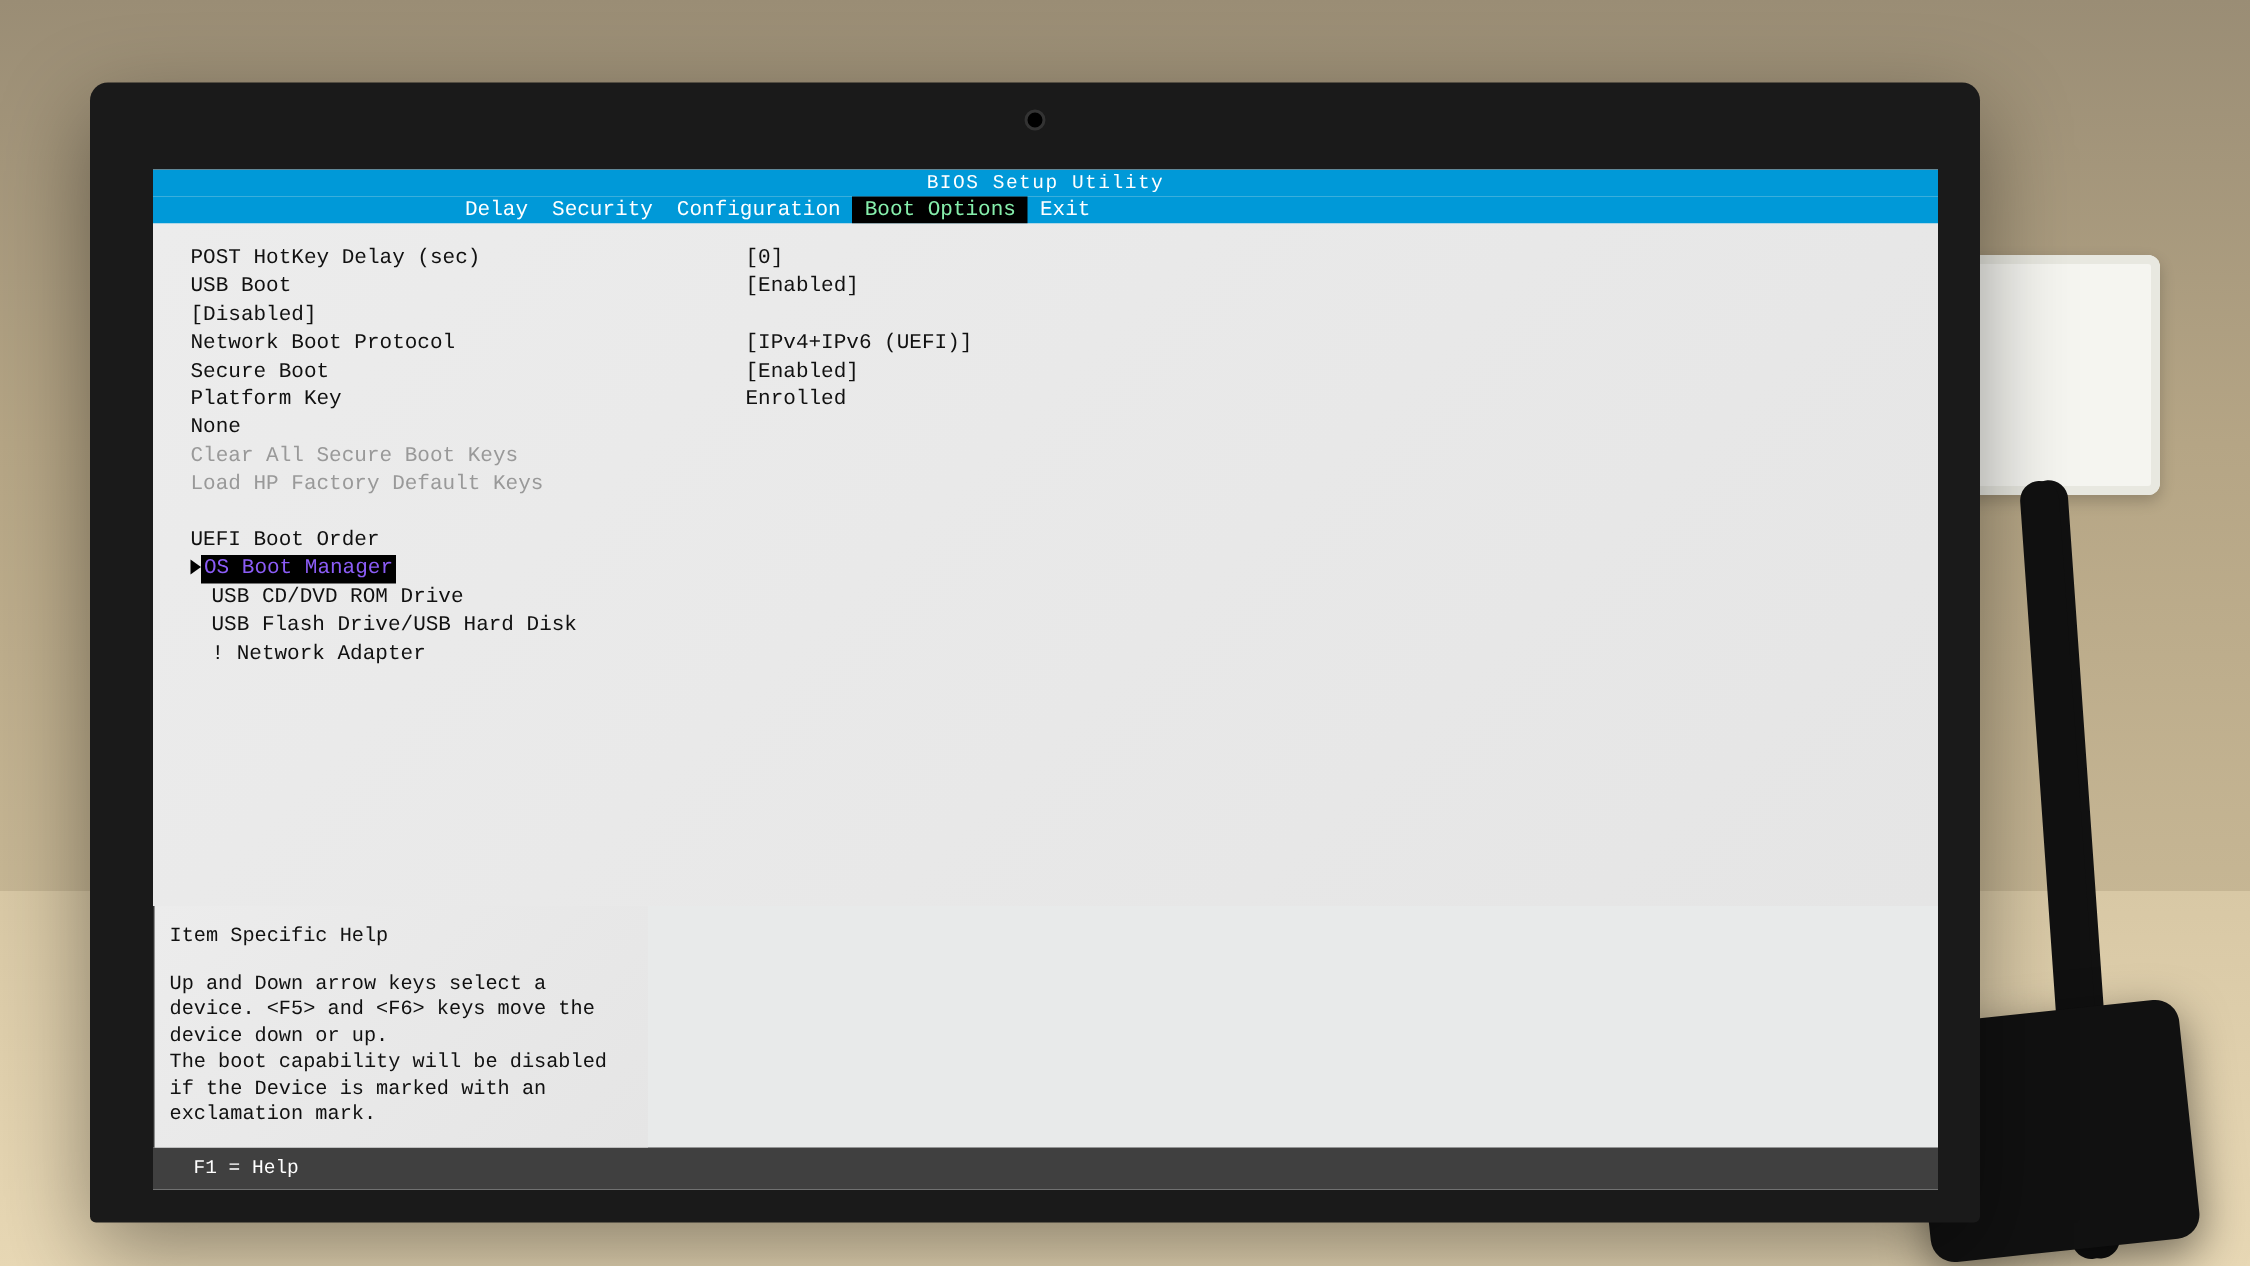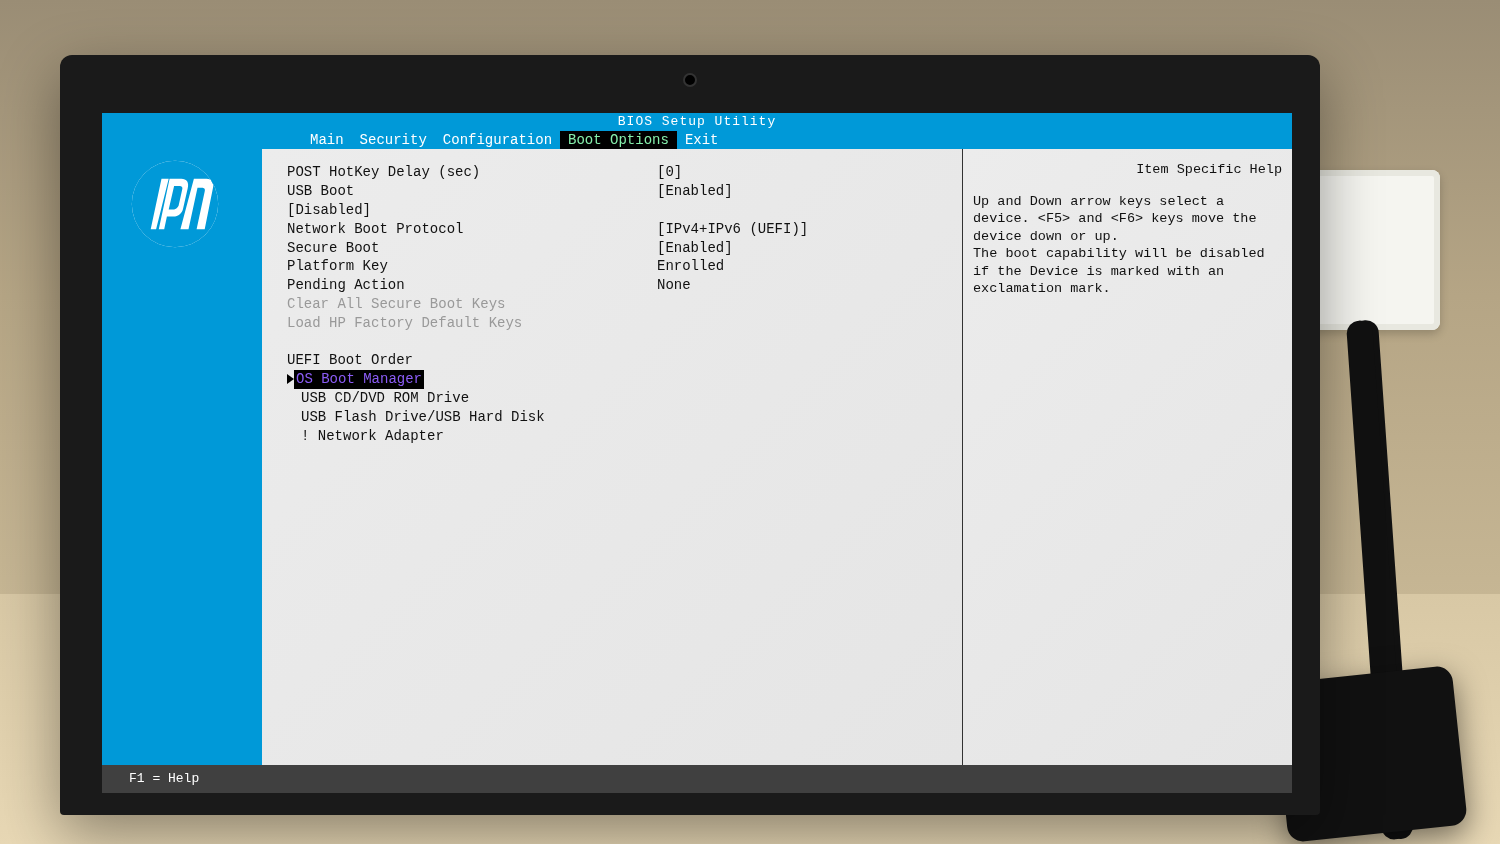--- a/index.html
+++ b/index.html
@@ -81,20 +81,21 @@
   }
   
   .bios-tab.active {
     background: #000;
     color: #86efac;
   }
   
   .bios-body {
     display: flex;
     height: calc(100% - 36px - 28px);
+    flex-direction: column;
   }
   
   .sidebar {
     width: 160px;
     background: #0099d8;
     position: relative;
   }
   
   .hp-logo {
     position: absolute;
@@ -161,21 +162,21 @@
     width: 330px;
     background: linear-gradient(135deg, #ececec 0%, #e5e5e5 100%);
     border-left: 1px solid #333;
     padding: 12px 10px;
     font-size: 13.5px;
     color: #111;
     line-height: 1.3;
   }
   
   .help-title {
-    text-align: right;
+    text-align: left;
     margin-bottom: 14px;
   }
   
   .footer {
     height: 28px;
     background: #404040;
     color: #fff;
     font-size: 13px;
     line-height: 28px;
     padding-left: 27px;
@@ -229,21 +230,21 @@
   <div class="laptop-frame">
     <div class="webcam"></div>
 
     <div class="screen">
 
       <div class="bios-header">
         <span>BIOS Setup Utility</span>
       </div>
 
       <div class="bios-tabs">
-        <div class="bios-tab">Main</div>
+        <div class="bios-tab">Delay</div>
         <div class="bios-tab">Security</div>
         <div class="bios-tab">Configuration</div>
         <div class="bios-tab active">Boot Options</div>
         <div class="bios-tab">Exit</div>
       </div>
 
       <div class="bios-body">
 
         <div class="sidebar">
           <svg class="hp-logo" viewBox="0 0 100 100">
@@ -272,21 +273,20 @@
           </div>
           <div class="settings-row">
             <span class="setting-label">Secure Boot</span>
             <span class="setting-value">[Enabled]</span>
           </div>
           <div class="settings-row">
             <span class="setting-label">Platform Key</span>
             <span class="setting-value">Enrolled</span>
           </div>
           <div class="settings-row">
-            <span class="setting-label">Pending Action</span>
             <span class="setting-value">None</span>
           </div>
           <div class="settings-row disabled-row">
             <span class="setting-label">Clear All Secure Boot Keys</span>
           </div>
           <div class="settings-row disabled-row">
             <span class="setting-label">Load HP Factory Default Keys</span>
           </div>
 
           <div class="boot-header">UEFI Boot Order</div>

